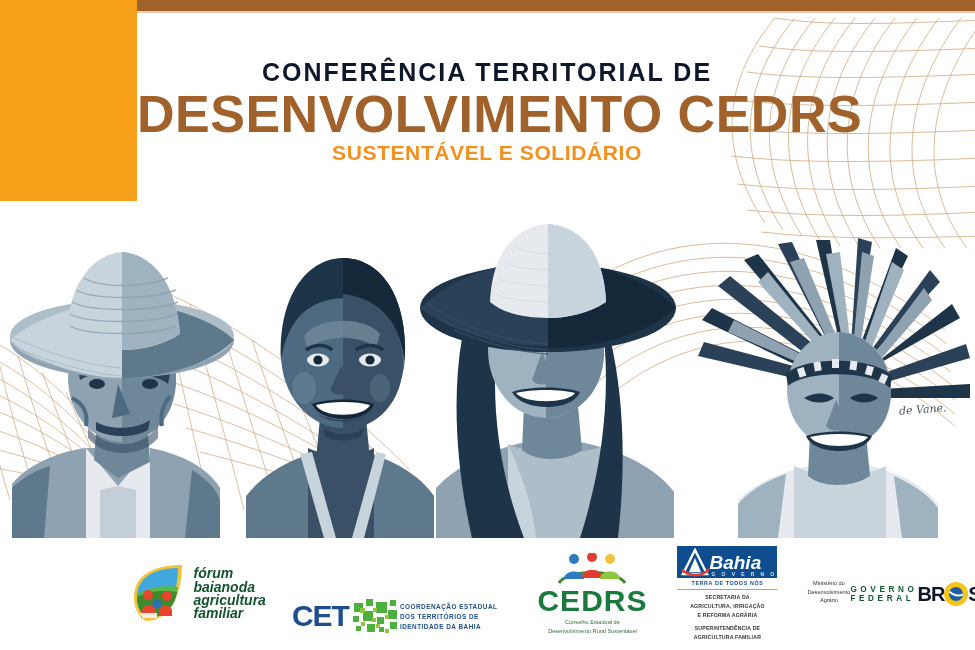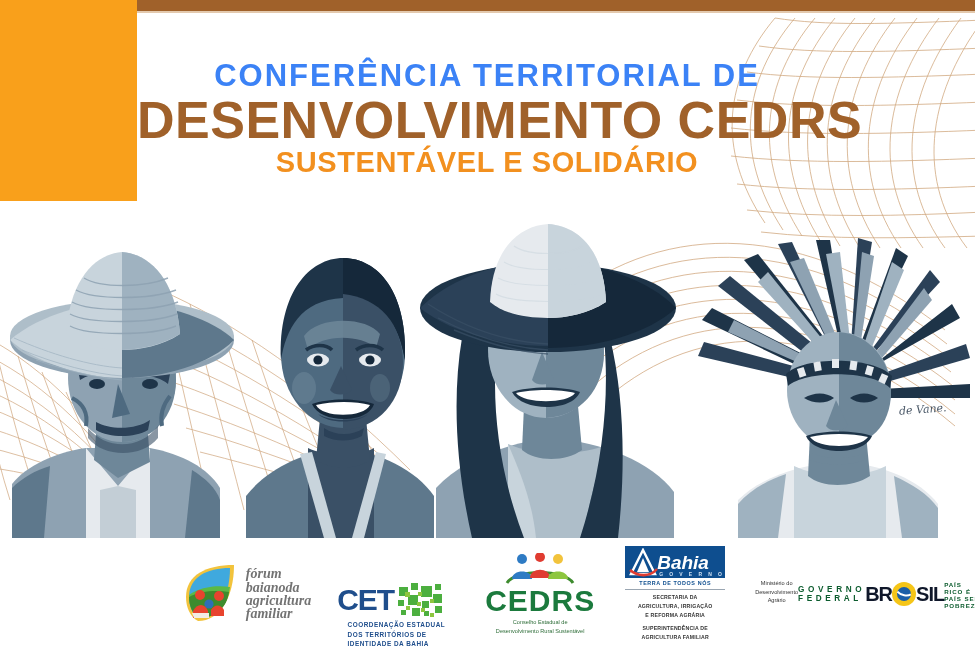--- a/index.html
+++ b/index.html
@@ -6,48 +6,48 @@
   body{width:975px;height:650px;overflow:hidden;font-family:"Liberation Sans",sans-serif;}
 
   .poster{position:relative;width:975px;height:650px;background:#ffffff;overflow:hidden;}
 
   
   .top-brown-bar{position:absolute;left:137px;top:0;width:838px;height:11px;background:#A0612A;}
   .top-brown-bar-under{position:absolute;left:137px;top:11px;width:838px;height:2px;background:#E3C9AE;}
   .orange-block{position:absolute;left:0;top:0;width:137px;height:201px;background:#F9A01B;}
 
   .title-wrap{position:absolute;left:137px;top:60px;width:700px;text-align:center;line-height:1;}
-  .t-line1{font-size:31px;font-weight:bold;color:#3b82f6;letter-spacing:2.0px;margin:0 0 3px 0;}
+  .t-line1{font-size:25px;font-weight:bold;color:#0f172a;letter-spacing:2.0px;margin:0 0 3px 0;}
   .t-line2{font-size:52px;font-weight:bold;color:#A0612A;letter-spacing:0.5px;margin:0 0 2px 0;white-space:nowrap;}
-  .t-line3{font-size:29px;font-weight:bold;color:#F2901F;letter-spacing:0.6px;margin:0;}
+  .t-line3{font-size:21px;font-weight:bold;color:#F2901F;letter-spacing:0.6px;margin:0;}
 
   
   .mesh{position:absolute;pointer-events:none;}
   .mesh-tr{right:-10px;top:8px;width:330px;height:240px;}
   .mesh-ml{left:-40px;top:300px;width:230px;height:200px;}
   .mesh-mc{left:140px;top:280px;width:300px;height:240px;}
   .mesh-rc{left:560px;top:215px;width:400px;height:230px;}
 
   
   .photo-band{position:absolute;left:0;top:205px;width:975px;height:333px;overflow:hidden;}
   .figure{position:absolute;bottom:0;}
 
   
   .logo-bar{position:absolute;left:0;bottom:0;width:975px;height:112px;background:#ffffff;
             display:flex;align-items:center;justify-content:center;gap:26px;padding-left:110px;box-sizing:border-box;}
   .logo{display:flex;align-items:center;}
 
   
   .fb{display:flex;align-items:center;gap:6px;}
-  .fb-text{color:#737373;font-weight:bold;font-style:italic;line-height:0.95;font-size:14px;
-           font-family:Liberation Serif, serif;}
+  .fb-text{color:#14532d;font-weight:bold;font-style:italic;line-height:0.95;font-size:14px;
+           font-family:Liberation Sans, sans-serif;}
   .fb-text .sm{font-size:14px;text-align:center;}
 
   
-  .cet{display:flex;flex-direction:column;align-items:flex-end;margin-top:44px;}
+  .cet{display:flex;flex-direction:row;align-items:flex-start;margin-top:44px;}
   .cet-row{display:flex;align-items:center;gap:3px;}
   .cet-word{font-size:30px;font-weight:bold;color:#1F4E8C;letter-spacing:-1px;line-height:1;
             font-family:"Liberation Sans",sans-serif;}
   .cet-sub{font-size:6.4px;color:#1F4E8C;font-weight:bold;line-height:1.55;letter-spacing:0.5px;margin-top:3px;}
 
   
   .cedrs{display:flex;flex-direction:column;align-items:center;margin-left:14px;}
   .cedrs-word{font-size:30px;font-weight:bold;color:#1B7A3D;letter-spacing:1px;line-height:1;margin-top:1px;}
   .cedrs-sub{font-size:5.6px;color:#2F6E3A;line-height:1.5;text-align:center;margin-top:2px;}
 

